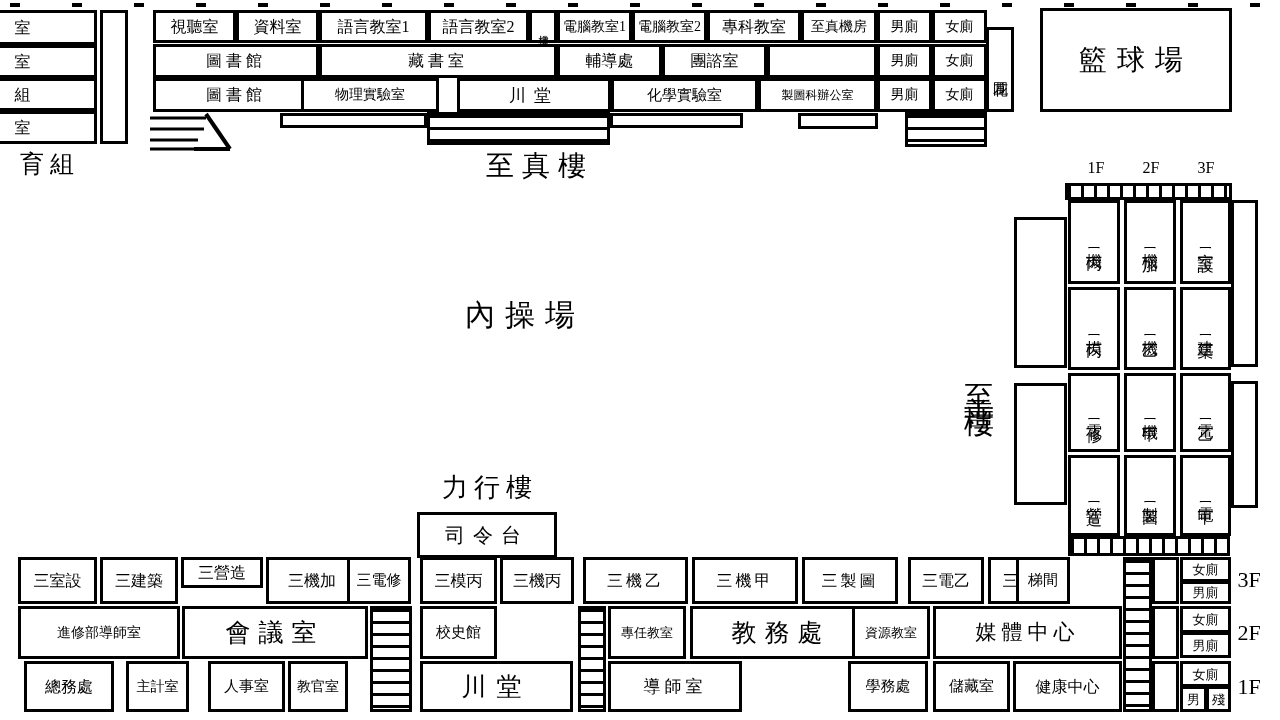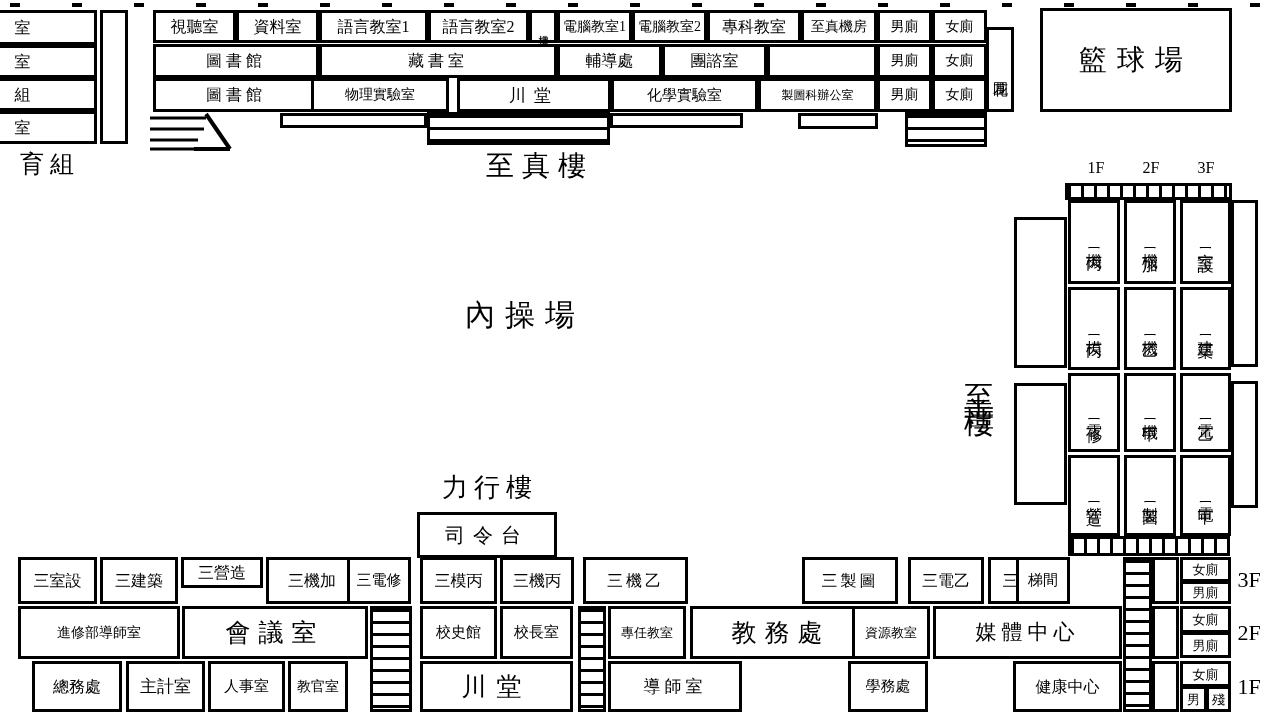--- a/index.html
+++ b/index.html
@@ -86,21 +86,21 @@
   <div class="box" style="left:877px;top:44px;width:55px;height:34px;font-size:14px">
       <span>男廁</span>
     </div>
   <div class="box" style="left:932px;top:44px;width:55px;height:34px;font-size:14px">
       <span>女廁</span>
     </div>
 
   <div class="box" style="left:153px;top:78px;width:166px;height:34px;letter-spacing:4px">
       <span>圖書館</span>
     </div>
-  <div class="box" style="left:311px;top:78px;width:138px;height:34px;font-size:14px">
+  <div class="box" style="left:301px;top:78px;width:138px;height:34px;font-size:14px">
       <span>物理實驗室</span>
     </div>
   <div class="box" style="left:457px;top:78px;width:154px;height:34px;font-size:17px;letter-spacing:8px">
       <span>川堂</span>
     </div>
   <div class="box" style="left:611px;top:78px;width:147px;height:34px;font-size:15px">
       <span>化學實驗室</span>
     </div>
   <div class="box" style="left:758px;top:78px;width:119px;height:34px;font-size:12px">
       <span>製圖科辦公室</span>
@@ -214,20 +214,23 @@
     </div>
   <div class="box" style="left:420px;top:557px;width:77px;height:47px">
       <span>三模丙</span>
     </div>
   <div class="box" style="left:500px;top:557px;width:74px;height:47px">
       <span>三機丙</span>
     </div>
   <div class="box" style="left:583px;top:557px;width:105px;height:47px;letter-spacing:3px">
       <span>三機乙</span>
     </div>
+  <div class="box" style="left:692px;top:557px;width:106px;height:47px;letter-spacing:3px">
+      <span>三機甲</span>
+    </div>
   <div class="box" style="left:802px;top:557px;width:96px;height:47px;letter-spacing:3px">
       <span>三製圖</span>
     </div>
   <div class="box" style="left:908px;top:557px;width:76px;height:47px">
       <span>三電乙</span>
     </div>
   <div class="box" style="left:988px;top:557px;width:77px;height:47px">
       <span>三電甲</span>
     </div>
   <div class="box" style="left:1016px;top:557px;width:54px;height:47px;font-size:15px">
@@ -244,23 +247,20 @@
 
   <div class="box" style="left:18px;top:606px;width:162px;height:53px;font-size:14px">
       <span>進修部導師室</span>
     </div>
   <div class="box" style="left:182px;top:606px;width:186px;height:53px;font-size:25px;letter-spacing:8px">
       <span>會議室</span>
     </div>
   <div class="box" style="left:420px;top:606px;width:77px;height:53px;font-size:15px">
       <span>校史館</span>
     </div>
-  <div class="box" style="left:500px;top:606px;width:73px;height:53px;font-size:15px">
-      <span>校長室</span>
-    </div>
   <div class="box" style="left:608px;top:606px;width:78px;height:53px;font-size:13px">
       <span>專任教室</span>
     </div>
   <div class="box" style="left:690px;top:606px;width:182px;height:53px;font-size:25px;letter-spacing:8px">
       <span>教務處</span>
     </div>
   <div class="box" style="left:852px;top:606px;width:78px;height:53px;font-size:13px">
       <span>資源教室</span>
     </div>
   <div class="box" style="left:933px;top:606px;width:189px;height:53px;font-size:21px;letter-spacing:5px">
@@ -268,40 +268,43 @@
     </div>
   <div class="box" style="left:1152px;top:606px;width:27px;height:53px"></div>
   <div class="box" style="left:1180px;top:606px;width:51px;height:27px;font-size:13px">
       <span>女廁</span>
     </div>
   <div class="box" style="left:1180px;top:632px;width:51px;height:26px;font-size:13px">
       <span>男廁</span>
     </div>
   <div class="lbl" style="left:1233px;top:620px;width:32px;height:26px;font-size:22px">2F</div>
 
-  <div class="box" style="left:32px;top:661px;width:90px;height:51px">
+  <div class="box" style="left:24px;top:661px;width:90px;height:51px">
       <span>總務處</span>
     </div>
-  <div class="box" style="left:126px;top:661px;width:79px;height:51px;font-size:17px">
+  <div class="box" style="left:126px;top:661px;width:63px;height:51px;font-size:14px">
       <span>主計室</span>
     </div>
   <div class="box" style="left:208px;top:661px;width:77px;height:51px;font-size:15px">
       <span>人事室</span>
     </div>
   <div class="box" style="left:288px;top:661px;width:60px;height:51px;font-size:14px">
       <span>教官室</span>
     </div>
   <div class="box" style="left:420px;top:661px;width:153px;height:51px;font-size:25px;letter-spacing:10px">
       <span>川堂</span>
     </div>
   <div class="box" style="left:608px;top:661px;width:134px;height:51px;font-size:17px;letter-spacing:4px">
       <span>導師室</span>
     </div>
   <div class="box" style="left:848px;top:661px;width:80px;height:51px;font-size:15px">
       <span>學務處</span>
+    </div>
+  <div class="box" style="left:933px;top:661px;width:77px;height:51px;font-size:15px">
+      <span>儲藏室</span>
     </div>
   <div class="box" style="left:1013px;top:661px;width:109px;height:51px;font-size:16px">
       <span>健康中心</span>
     </div>
   <div class="box" style="left:1152px;top:661px;width:27px;height:51px"></div>
   <div class="box" style="left:1180px;top:661px;width:51px;height:26px;font-size:13px">
       <span>女廁</span>
     </div>
   <div class="box" style="left:1180px;top:686px;width:27px;height:26px;font-size:13px">
       <span>男</span>

